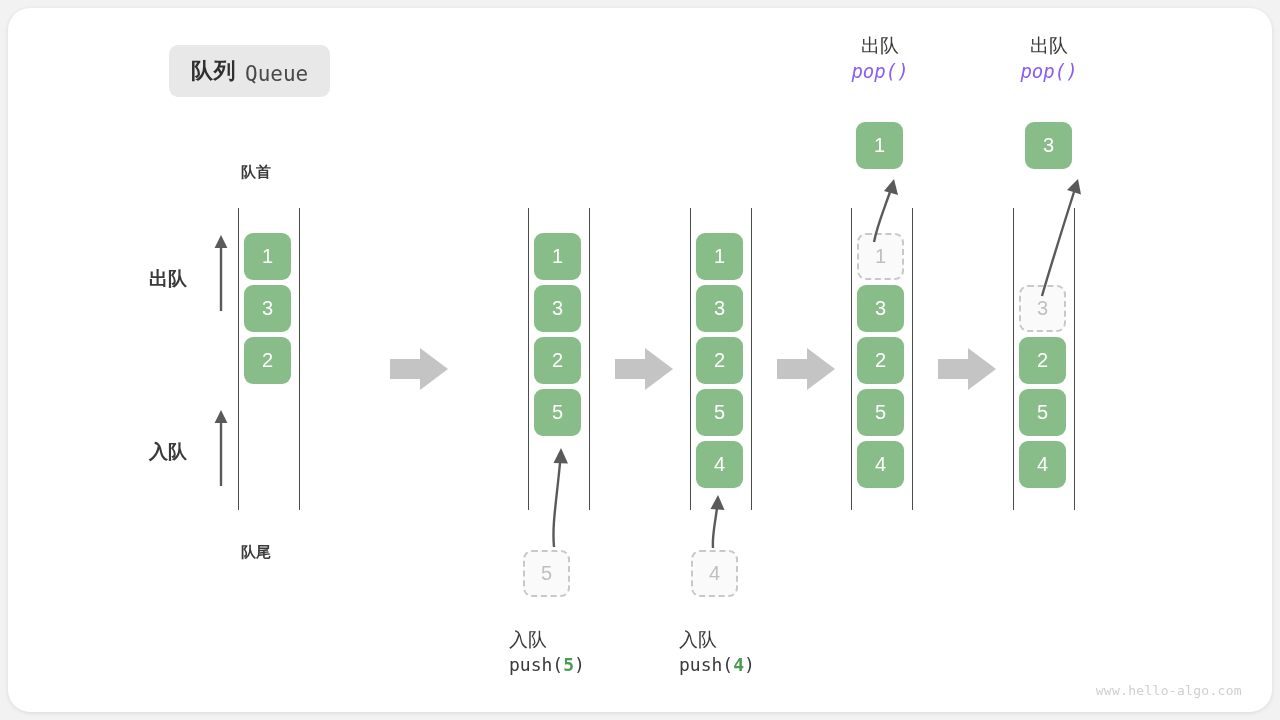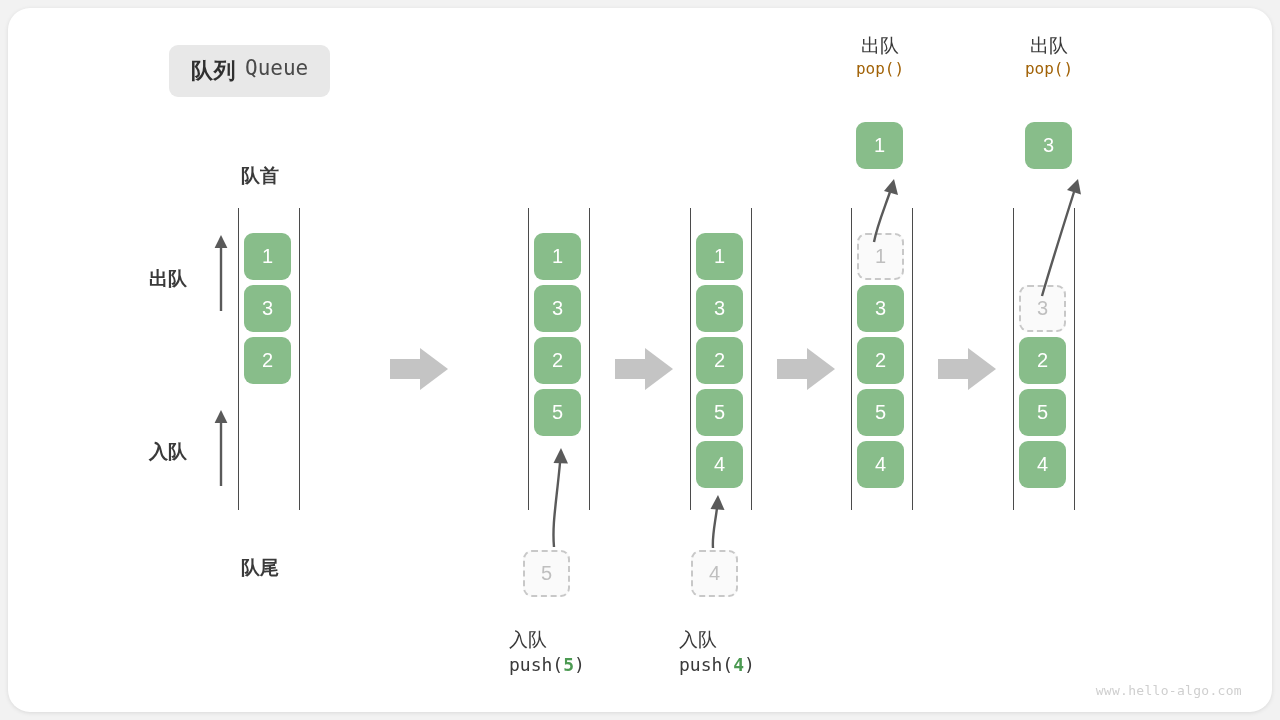--- a/index.html
+++ b/index.html
@@ -17,28 +17,28 @@
     box-shadow:0 1px 4px rgba(0,0,0,.10);
   }
   .stage-root{position:absolute;left:0;top:0;width:1264px;height:704px;}
 
   
   .title-chip{
     position:absolute;left:161px;top:37px;
     padding:11px 22px;
     background:#e8e8e8;border-radius:9px;
     white-space:nowrap;
-    display:flex;align-items:flex-start;gap:9px;
+    display:flex;align-items:flex-end;gap:9px;
   }
   .title-cn{font-size:22px;font-weight:bold;color:#2f2f2f;letter-spacing:.5px;}
   .title-en{font-family:"DejaVu Sans Mono","Liberation Mono",monospace;font-size:21px;color:#4a4a4a;}
 
   
   .hdr-label{
-    position:absolute;font-size:19px;font-weight:bold;color:#3a3a3a;
+    position:absolute;font-size:15px;font-weight:bold;color:#3a3a3a;
     white-space:nowrap;
   }
 
   
   .rail{position:absolute;width:1px;background:#4b4b4b;}
 
   
   .cell{
     position:absolute;
     width:47px;height:47px;
@@ -72,21 +72,21 @@
     font-size:18px;color:#3a3a3a;display:block;
   }
   .caption .code .num{color:#4c9a52;font-weight:bold;}
 
   .top-caption{
     position:absolute;text-align:center;white-space:nowrap;line-height:1.30;
   }
   .top-caption .cn{font-size:19px;color:#3a3a3a;display:block;}
   .top-caption .code{
     font-family:"DejaVu Sans Mono","Liberation Mono",monospace;
-    font-size:16px;color:#a16207;display:block;
+    font-size:19px;color:#8b5cf6;display:block;font-style:italic;
   }
 
   
   .watermark{
     position:absolute;right:30px;bottom:14px;
     font-family:"DejaVu Sans Mono","Liberation Mono",monospace;
     font-size:13px;color:#cfcfcf;letter-spacing:.3px;
   }
   svg{overflow:visible;}
 </style>
@@ -95,21 +95,21 @@
 
 <div class="card">
   <div class="stage-root">
 
     <div class="title-chip">
       <span class="title-cn">队列</span>
       <span class="title-en">Queue</span>
     </div>
 
     <div class="hdr-label" style="left:233px;top:155px;">队首</div>
-    <div class="hdr-label" style="left:233px;top:535px;margin-top:12px;">队尾</div>
+    <div class="hdr-label" style="left:233px;top:535px;">队尾</div>
 
     <div class="side-label" style="left:141px;top:258px;">出队</div>
     <svg class="up-arrow" style="left:203px;top:225px;" width="20" height="80">
       <line x1="10" y1="78" x2="10" y2="14" stroke="#5a5a5a" stroke-width="2.4"></line>
       <polygon points="10,2 3.6,15 16.4,15" fill="#5a5a5a"></polygon>
     </svg>
 
     <div class="side-label" style="left:141px;top:431px;">入队</div>
     <svg class="up-arrow" style="left:203px;top:400px;" width="20" height="80">
       <line x1="10" y1="78" x2="10" y2="14" stroke="#5a5a5a" stroke-width="2.4"></line>

